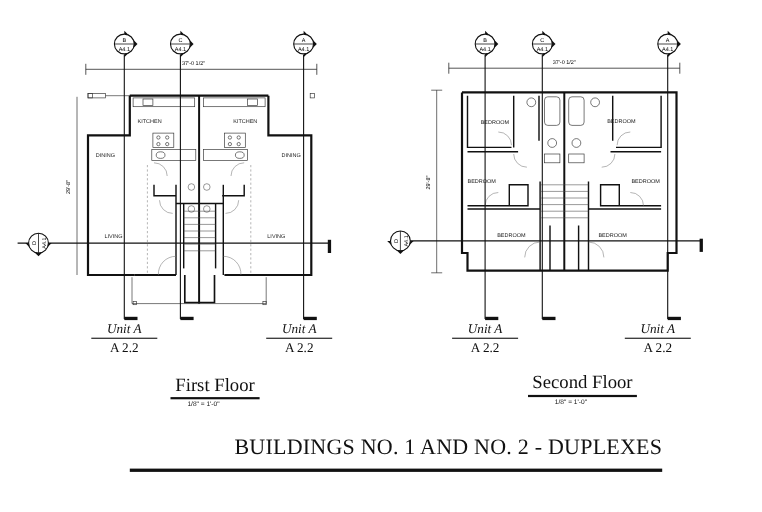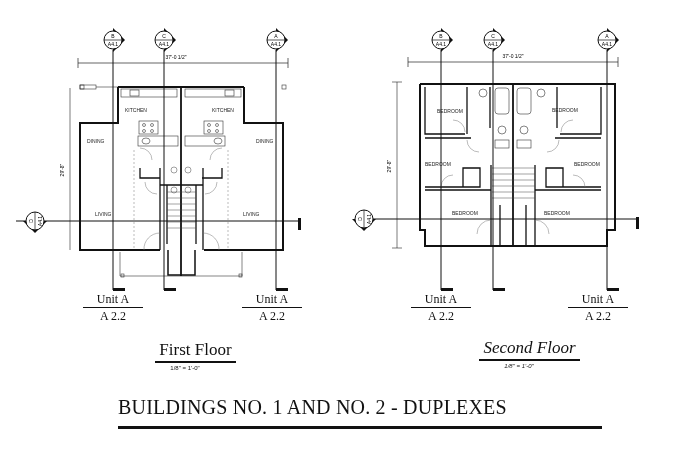--- a/index.html
+++ b/index.html
@@ -1,25 +1,25 @@
 <!DOCTYPE html>
 <html><head>
 <meta charset="utf-8">
 <style>
   html, body { margin:0; padding:0; background:#ffffff; }
   body { width:693px; height:465px; position:relative; overflow:hidden; font-family:"Liberation Serif", serif; color:#111; }
   .plan { position:absolute; top:0; }
   .plan svg { display:block; }
   .unit-label { position:absolute; width:60px; text-align:center; font-size:12px; line-height:14px; }
-  .unit-label .top { border-bottom:1px solid #111; padding-bottom:1px; }
+  .unit-label .top { border-bottom:1px solid #111; padding-bottom:1px;font-style:italic; }
   .unit-label .bot { padding-top:1px; }
   .floor-title { position:absolute; text-align:center; font-size:17px; }
   .floor-title .name { border-bottom:2px solid #111; padding:0 4px 2px 4px;margin-left:21px; }
   .floor-title .scale { font-family:"Liberation Sans", sans-serif; font-size:6px; margin-top:5px; }
-  .main-title { position:absolute; left:118px; top:396px; width:484px; text-align:left; font-size:20px; letter-spacing:0.2px; }
+  .main-title { position:absolute; left:118px; top:396px; width:484px; text-align:right; font-size:20px; letter-spacing:0.2px; }
   .main-rule { position:absolute; left:118px; top:426px; width:484px; height:3px; background:#111; }
 </style>
 </head>
 <body>
 
 <div class="plan" style="left:0;width:345px;height:300px;">
 <svg width="345" height="300" viewBox="0 0 345 300" xmlns="http://www.w3.org/2000/svg" font-family="Liberation Sans, sans-serif">
 
   <g stroke="#222" stroke-width="0.7">
     <line x1="78" y1="63" x2="288" y2="63"></line>
@@ -305,19 +305,19 @@
 </div>
 
 <div class="unit-label" style="left:411px;top:292px;">
   <div class="top">Unit A</div>
   <div class="bot">A 2.2</div>
 </div>
 <div class="unit-label" style="left:568px;top:292px;">
   <div class="top">Unit A</div>
   <div class="bot">A 2.2</div>
 </div>
-<div class="floor-title" style="left:449px;top:338px;width:140px;font-style:italic;">
+<div class="floor-title" style="left:449px;top:338px;width:140px;">
   <span class="name">Second Floor</span>
   <div class="scale">1/8" = 1'-0"</div>
 </div>
 
 <div class="main-title">BUILDINGS NO. 1 AND NO. 2 - DUPLEXES</div>
 <div class="main-rule"></div>
 
 </body></html>

